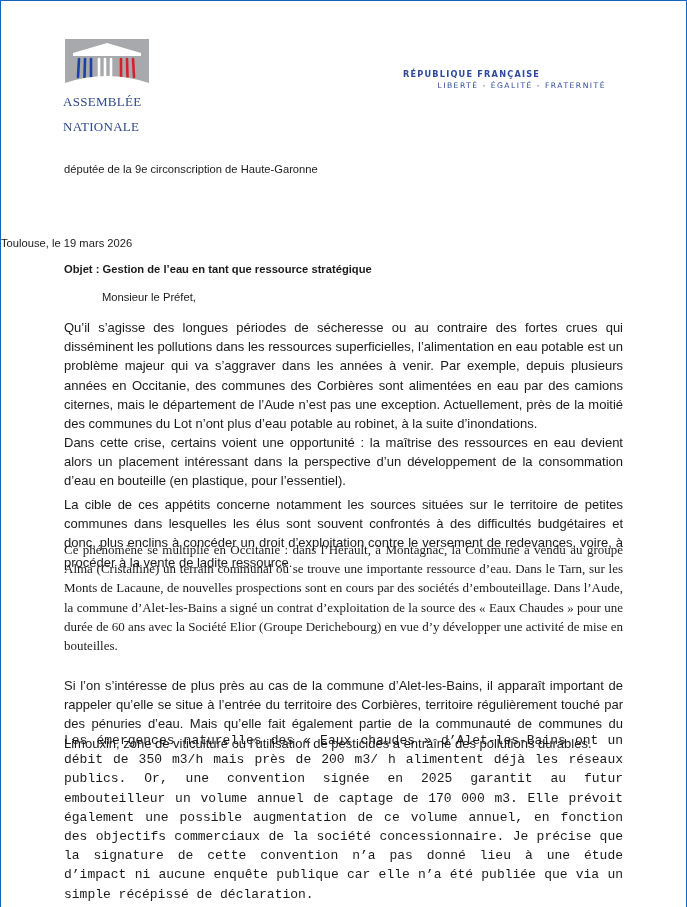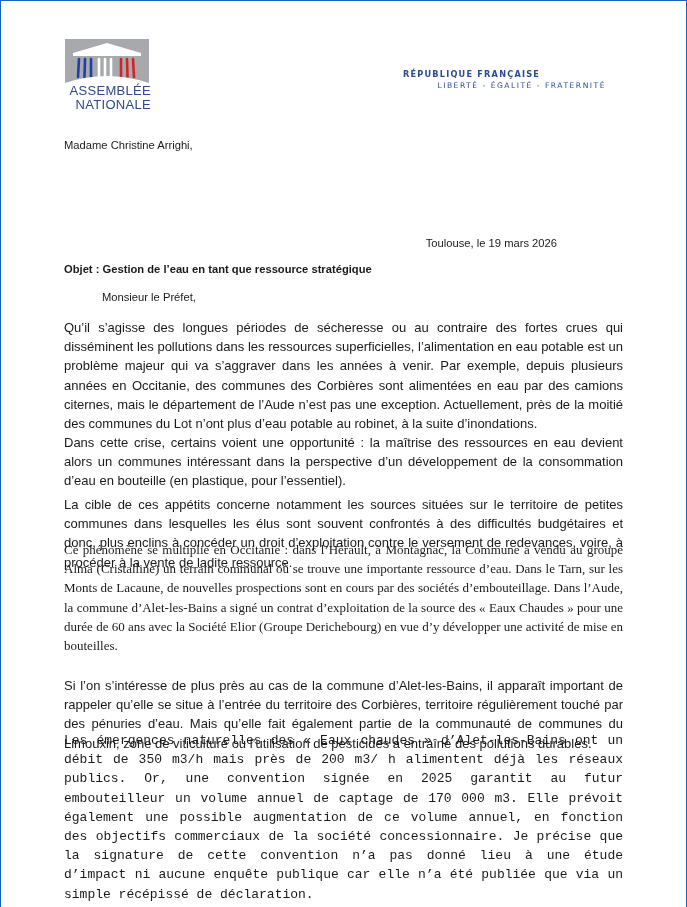--- a/index.html
+++ b/index.html
@@ -7,36 +7,36 @@
     body { font-family: "Liberation Sans", sans-serif; color: #1a1a1a; }
     .page {
       position: absolute; left: 0; top: 0; width: 687px; height: 907px;
       border: 1px solid #1565c0; border-bottom: none; background: #fff;
     }
     .logo { position: absolute; left: 62px; top: 38px; width: 88px; height: 72px; }
     .logo-box {
       width: 84px; height: 44px; background: #a7a9ac; position: relative; margin-left: 2px;
     }
     .logo-text {
-      font-family: Liberation Sans, sans-serif; color: #2d4a8a; font-size: 13px;
-      line-height: 13px; letter-spacing: 0.3px; text-align: right; width: 88px; margin-top: 1px;
+      font-family: Liberation Serif, serif; color: #2d4a8a; font-size: 13px;
+      line-height: 13px; letter-spacing: 0.3px; text-align: left; width: 88px; margin-top: 12px;
     }
     .republique {
       position: absolute; left: 402px; top: 68px; width: 196px; 
       font-family: "DejaVu Sans", sans-serif; font-weight: bold; font-size: 8.2px; letter-spacing: 1.2px; color: #2d4a9a;
     }
     .devise {
       position: absolute; left: 395px; top: 80px; width: 210px; text-align: right;
       font-family: "DejaVu Sans", sans-serif; font-size: 7.6px; letter-spacing: 1.5px; color: #2d4a9a;
     }
     .txt { position: absolute; font-size: 11.2px; line-height: 19.4px; color: #1a1a1a; }
     .author { left: 63px; top: 135px; }
     .author-role { left: 63px; top: 159px; }
     .recipient { right: 65px; top: 183px; }
-    .date { left: 0; width: 556px; text-align: right; top: 233px; }
+    .date { left: 0; width: 556px; text-align: left; top: 233px; }
     .subject { left: 63px; top: 259px; font-weight: bold; }
     .salutation { left: 63px; top: 287px; margin-left: 38px; }
     .para {
       position: absolute; left: 63px; width: 559px; font-size: 13px; line-height: 19.2px;
       text-align: justify; color: #1a1a1a;
     }
     .p1 { top: 317px; }
     .p2 { top: 432px; }
     .p3 { top: 494px; }
     .p4 { top: 539px; font-family: Liberation Serif, serif; }
@@ -67,24 +67,24 @@
         <path d="M0,44 Q42,30 84,44 Z" fill="#ffffff"></path>
       </svg>
     </div>
     <div class="logo-text">ASSEMBLÉE</div>
     <div class="logo-text">NATIONALE</div>
   </div>
 
   <div class="republique">RÉPUBLIQUE FRANÇAISE</div>
   <div class="devise">LIBERTÉ - ÉGALITÉ - FRATERNITÉ</div>
 
-  <div class="txt author">Madame Christine Arrighi,</div>
+  <div class="txt author-role">députée de la 9e circonscription de Haute-Garonne</div>
   <div class="txt date">Toulouse, le 19 mars 2026</div>
   <div class="txt subject">Objet : Gestion de l’eau en tant que ressource stratégique</div>
   <div class="txt salutation">Monsieur le Préfet,</div>
 
   <p class="para p1">Qu’il s’agisse des longues périodes de sécheresse ou au contraire des fortes crues qui disséminent les pollutions dans les ressources superficielles, l’alimentation en eau potable est un problème majeur qui va s’aggraver dans les années à venir. Par exemple, depuis plusieurs années en Occitanie, des communes des Corbières sont alimentées en eau par des camions citernes, mais le département de l’Aude n’est pas une exception. Actuellement, près de la moitié des communes du Lot n’ont plus d’eau potable au robinet, à la suite d’inondations.</p>
-  <p class="para p2">Dans cette crise, certains voient une opportunité : la maîtrise des ressources en eau devient alors un communes intéressant dans la perspective d’un développement de la consommation d’eau en bouteille (en plastique, pour l’essentiel).</p>
+  <p class="para p2">Dans cette crise, certains voient une opportunité : la maîtrise des ressources en eau devient alors un placement intéressant dans la perspective d’un développement de la consommation d’eau en bouteille (en plastique, pour l’essentiel).</p>
   <p class="para p3">La cible de ces appétits concerne notamment les sources situées sur le territoire de petites communes dans lesquelles les élus sont souvent confrontés à des difficultés budgétaires et donc, plus enclins à concéder un droit d’exploitation contre le versement de redevances, voire, à procéder à la vente de ladite ressource.</p>
   <p class="para p4">Ce phénomène se multiplie en Occitanie : dans l’Hérault, à Montagnac, la Commune a vendu  au groupe Alma (Cristalline) un terrain  communal où se trouve une importante ressource d’eau. Dans le Tarn, sur les Monts de Lacaune, de nouvelles prospections sont en cours par des sociétés d’embouteillage. Dans l’Aude, la commune d’Alet-les-Bains a signé un contrat d’exploitation de la source des « Eaux Chaudes » pour une durée de 60 ans avec la Société Elior (Groupe Derichebourg) en vue d’y développer une activité de mise en bouteilles.</p>
   <p class="para p5">Si l’on s’intéresse de plus près au cas de la commune d’Alet-les-Bains, il apparaît important de rappeler qu’elle se situe à l’entrée du territoire des Corbières, territoire régulièrement touché par des pénuries d’eau. Mais qu’elle fait également partie de la communauté de communes du Limouxin, zone de viticulture où l’utilisation de pesticides a entraîné des pollutions durables.</p>
   <p class="para p6">Les émergences naturelles des « Eaux chaudes » d’Alet-les-Bains ont un débit de 350 m3/h mais près de 200 m3/ h alimentent déjà les réseaux publics. Or, une convention signée en 2025 garantit au futur embouteilleur un volume annuel de captage de 170 000 m3. Elle prévoit également une possible augmentation de ce volume annuel, en fonction des objectifs commerciaux de la société concessionnaire.  Je précise que la signature de cette convention n’a pas donné lieu à une étude d’impact ni aucune enquête publique car elle n’a été publiée que via un simple récépissé de déclaration.</p>
 </div>
 
 </body></html>

